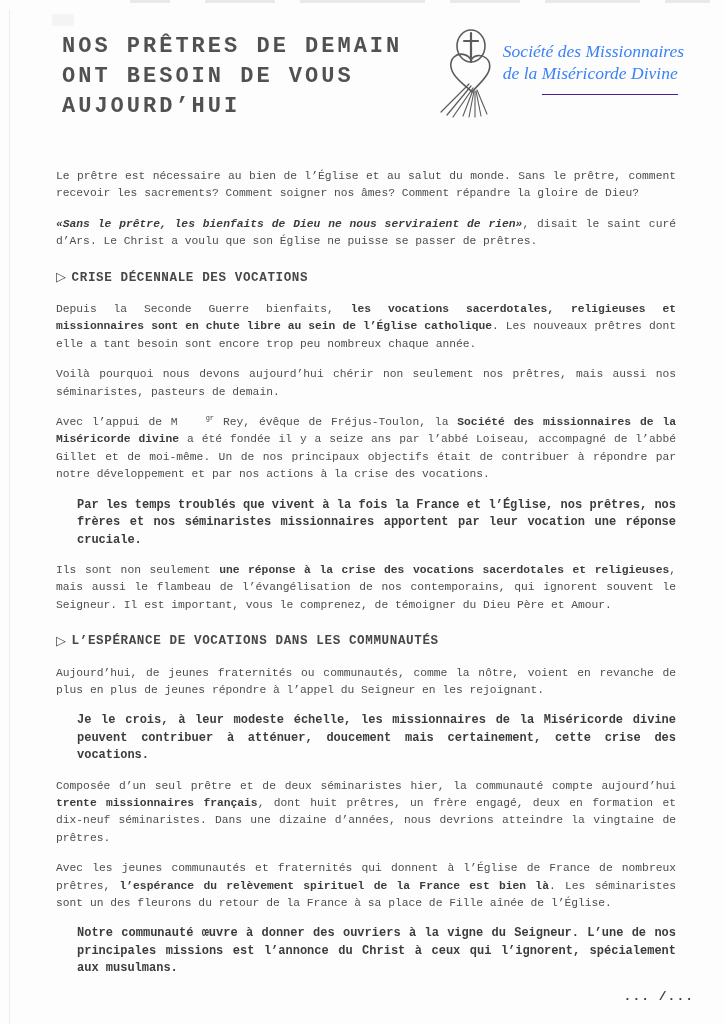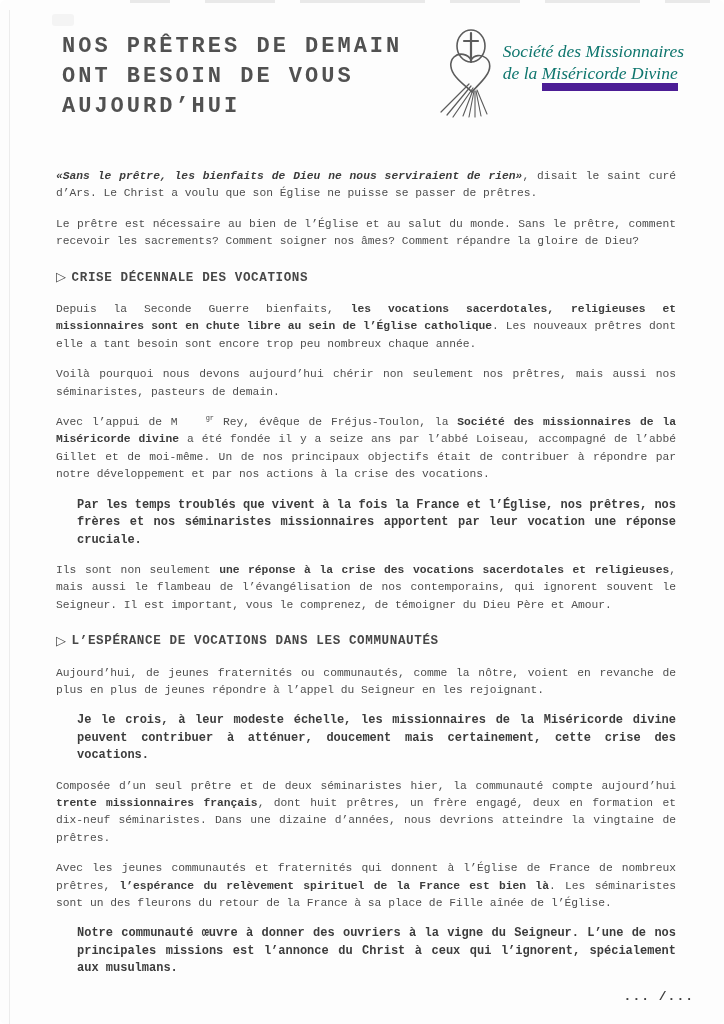--- a/index.html
+++ b/index.html
@@ -15,24 +15,24 @@
   
   .title{
     position:absolute;left:62px;top:32px;
     font-weight:bold;font-size:22px;line-height:30px;letter-spacing:3px;
     color:#515151;white-space:nowrap;
   }
   .logo{position:absolute;top:26px;right:40px;display:flex;align-items:flex-start;}
   .logo svg{display:block;}
   .logo-text{
     font-family:"Liberation Serif",serif;font-style:italic;
-    font-size:17.5px;line-height:22px;color:#0f766e;
+    font-size:17.5px;line-height:22px;color:#3b82f6;
     padding-top:14px;margin-left:2px;white-space:nowrap;
   }
-  .logo-underline{border-bottom:8px solid #4c1d95;padding-bottom:0;}
+  .logo-underline{border-bottom:1px solid #4c1d95;padding-bottom:11px;}
 
   
   .body-block{
     position:absolute;left:56px;top:168px;width:620px;
     font-size:11.3px;line-height:17.4px;text-align:justify;
   }
   .body-block p{margin:0 0 13px 0;}
   .body-block b{font-weight:bold;color:#3c3c3c;}
   .body-block .bi{font-weight:bold;font-style:italic;color:#3c3c3c;}
   .body-block sup{font-size:0.62em;vertical-align:super;line-height:0;margin-left:28px;}
@@ -95,22 +95,22 @@
         <path d="M42 64 L52 88" stroke-width="1.1"></path>
       </svg>
     </span>
     <div class="logo-text">
       <div>Société des Missionnaires</div>
       <div><span>de la </span><span class="logo-underline">Miséricorde Divine</span></div>
     </div>
   </div>
 
   <div class="body-block" id="letter-body">
+      <p><span>Le prêtre est nécessaire au bien de l’Église et au salut du monde. Sans le prêtre, comment recevoir les sacrements? Comment soigner nos âmes? Comment répandre la gloire de Dieu?</span></p>
       <p><span class="bi">«Sans le prêtre, les bienfaits de Dieu ne nous serviraient de rien»</span><span>, disait le saint curé d’Ars. Le Christ a voulu que son Église ne puisse se passer de prêtres.</span></p>
-      <p><span>Le prêtre est nécessaire au bien de l’Église et au salut du monde. Sans le prêtre, comment recevoir les sacrements? Comment soigner nos âmes? Comment répandre la gloire de Dieu?</span></p>
       <div class="heading"><span class="tri">▷</span><span>CRISE DÉCENNALE DES VOCATIONS</span></div>
       <p><span>Depuis la Seconde Guerre bienfaits, </span><b>les vocations sacerdotales, religieuses et missionnaires sont en chute libre au sein de l’Église catholique</b><span>. Les nouveaux prêtres dont elle a tant besoin sont encore trop peu nombreux chaque année.</span></p>
       <p><span>Voilà pourquoi nous devons aujourd’hui chérir non seulement nos prêtres, mais aussi nos séminaristes, pasteurs de demain.</span></p>
       <p><span>Avec l’appui de M</span><sup>gr</sup><span> Rey, évêque de Fréjus-Toulon, la </span><b>Société des missionnaires de la Miséricorde divine</b><span> a été fondée il y a seize ans par l’abbé Loiseau, accompagné de l’abbé Gillet et de moi-même. Un de nos principaux objectifs était de contribuer à répondre par notre développement et par nos actions à la crise des vocations.</span></p>
       <p class="callout"><b>Par les temps troublés que vivent à la fois la France et l’Église, nos prêtres, nos frères et nos séminaristes missionnaires apportent par leur vocation une réponse cruciale.</b></p>
       <p><span>Ils sont non seulement </span><b>une réponse à la crise des vocations sacerdotales et religieuses</b><span>, mais aussi le flambeau de l’évangélisation de nos contemporains, qui ignorent souvent le Seigneur. Il est important, vous le comprenez, de témoigner du Dieu Père et Amour.</span></p>
       <div class="heading"><span class="tri">▷</span><span>L’ESPÉRANCE DE VOCATIONS DANS LES COMMUNAUTÉS</span></div>
       <p><span>Aujourd’hui, de jeunes fraternités ou communautés, comme la nôtre, voient en revanche de plus en plus de jeunes répondre à l’appel du Seigneur en les rejoignant.</span></p>
       <p class="callout"><b>Je le crois, à leur modeste échelle, les missionnaires de la Miséricorde divine peuvent contribuer à atténuer, doucement mais certainement, cette crise des vocations.</b></p>
       <p><span>Composée d’un seul prêtre et de deux séminaristes hier, la communauté compte aujourd’hui </span><b>trente missionnaires français</b><span>, dont huit prêtres, un frère engagé, deux en formation et dix-neuf séminaristes. Dans une dizaine d’années, nous devrions atteindre la vingtaine de prêtres.</span></p>

